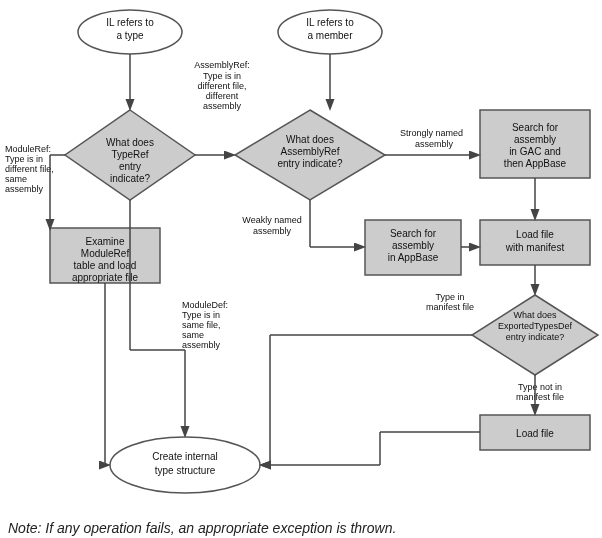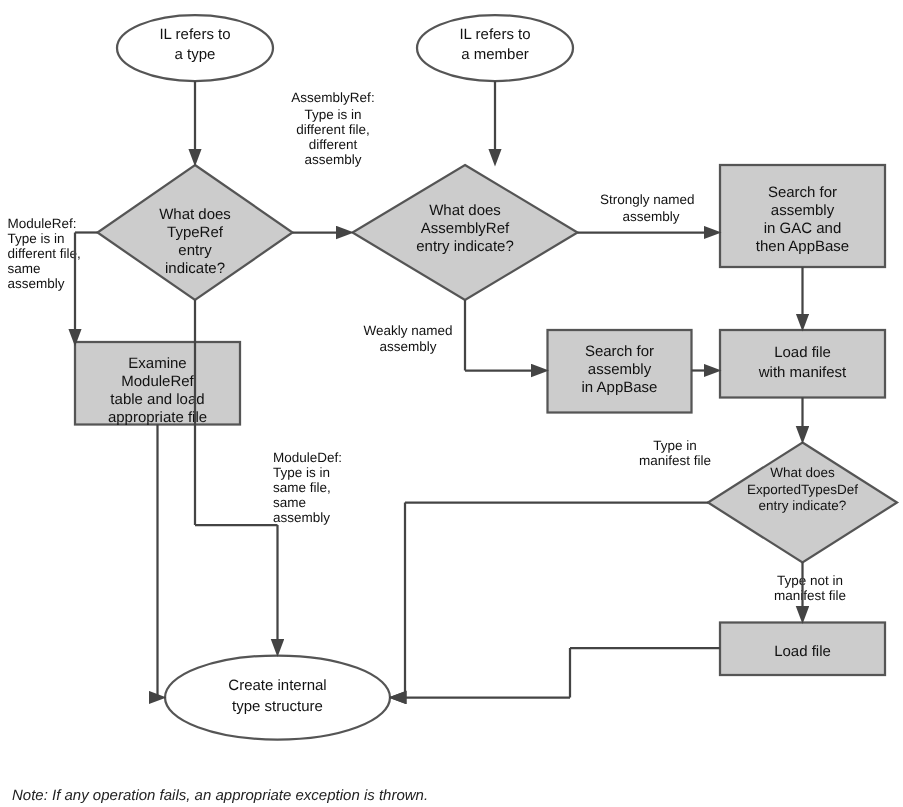--- a/index.html
+++ b/index.html
@@ -20,21 +20,21 @@
     svg {
       position: absolute;
       top: 0; left: 0;
       width: 602px;
       height: 520px;
     }
     .note {
       position: absolute;
       bottom: 2px;
       left: 8px;
-      font-size: 10px;
+      font-size: 14px;
       color: #222;
       font-style: italic;
     }
   </style>
 </head>
 <body>
 
 <div id="diagram">
 <svg viewBox="0 0 602 520" xmlns="http://www.w3.org/2000/svg">
   <defs>

